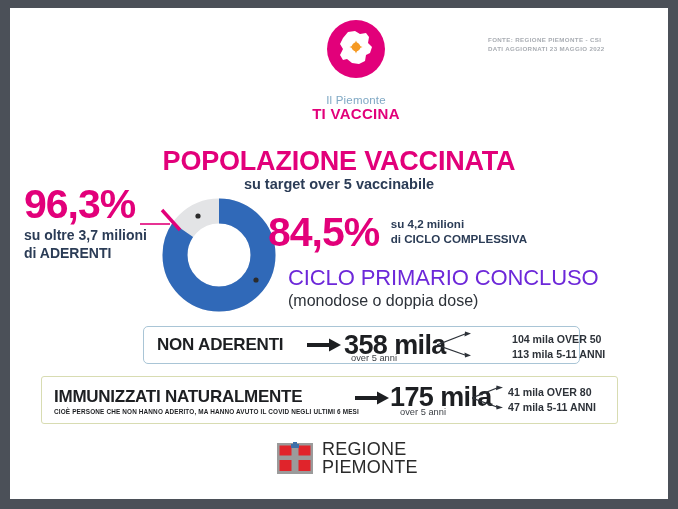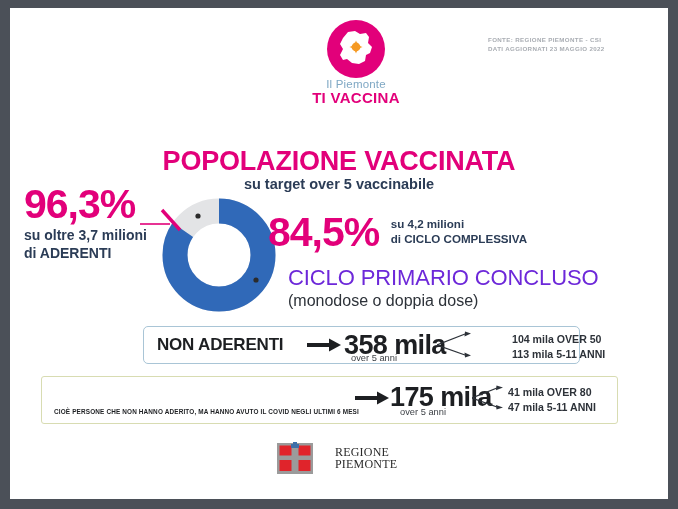--- a/index.html
+++ b/index.html
@@ -56,21 +56,21 @@
     background: #e2007a;
     position: relative;
   }
   .logo-region {
     position: absolute;
     left: 50%; top: 50%;
     transform: translate(-50%, -50%);
     width: 42px; height: 42px;
   }
   .logo-line1 {
-    margin-top: 0;
+    margin-top: 16px;
     color: #7fa8c4;
     font-size: 11.5px;
     font-weight: normal;
     letter-spacing: 0.2px;
   }
   .logo-line2 {
     color: #e2007a;
     font-size: 15px;
     font-weight: bold;
     letter-spacing: 0.3px;
@@ -246,24 +246,24 @@
   
   .region-logo {
     position: absolute;
     left: 266px; top: 430px;
     height: 40px;
     display: flex;
     align-items: center;
   }
   .region-emblem { width: 38px; height: 38px; }
   .region-text {
-    margin-left: 21px;
-    font-family: Liberation Serif, serif;
+    margin-left: 8px;
+    font-family: Liberation Sans, sans-serif;
     color: #2a2a2a;
-    font-size: 12px;
+    font-size: 18px;
     line-height: 1.02;
     letter-spacing: 0.2px;
   }
 </style>
 </head>
 <body>
 
 <div id="frame">
   <div id="canvas">
 
@@ -340,20 +340,21 @@
       <polygon points="28,0.6 34,2.6 27.5,5.4" fill="#2d3239"></polygon>
       <line x1="0" y1="14" x2="28" y2="24" stroke="#2d3239" stroke-width="1.3"></line>
       <polygon points="27.5,21.6 34,24.4 28,26.6" fill="#2d3239"></polygon>
     </svg>
     <div class="branch-text na-branch">
       <div>104 mila OVER 50</div>
       <div>113 mila 5-11 ANNI</div>
     </div>
 
     <div class="box box-immunizzati"></div>
+    <div class="row-label im-label">IMMUNIZZATI NATURALMENTE</div>
     <div class="im-sub">CIOÈ PERSONE CHE NON HANNO ADERITO, MA HANNO AVUTO IL COVID NEGLI ULTIMI 6 MESI</div>
     <svg class="im-arrow" viewBox="0 0 34 16">
       <line x1="0" y1="8" x2="24" y2="8" stroke="#1d1f22" stroke-width="4"></line>
       <polygon points="22,1.5 34,8 22,14.5" fill="#1d1f22"></polygon>
     </svg>
     <div class="row-number im-number">175 mila</div>
     <div class="row-note im-note">over 5 anni</div>
     <svg class="im-branch-lines" viewBox="0 0 32 26">
       <line x1="0" y1="13" x2="25" y2="3" stroke="#2d3239" stroke-width="1.3"></line>
       <polygon points="24.5,0.6 31,2.6 24,5.2" fill="#2d3239"></polygon>

